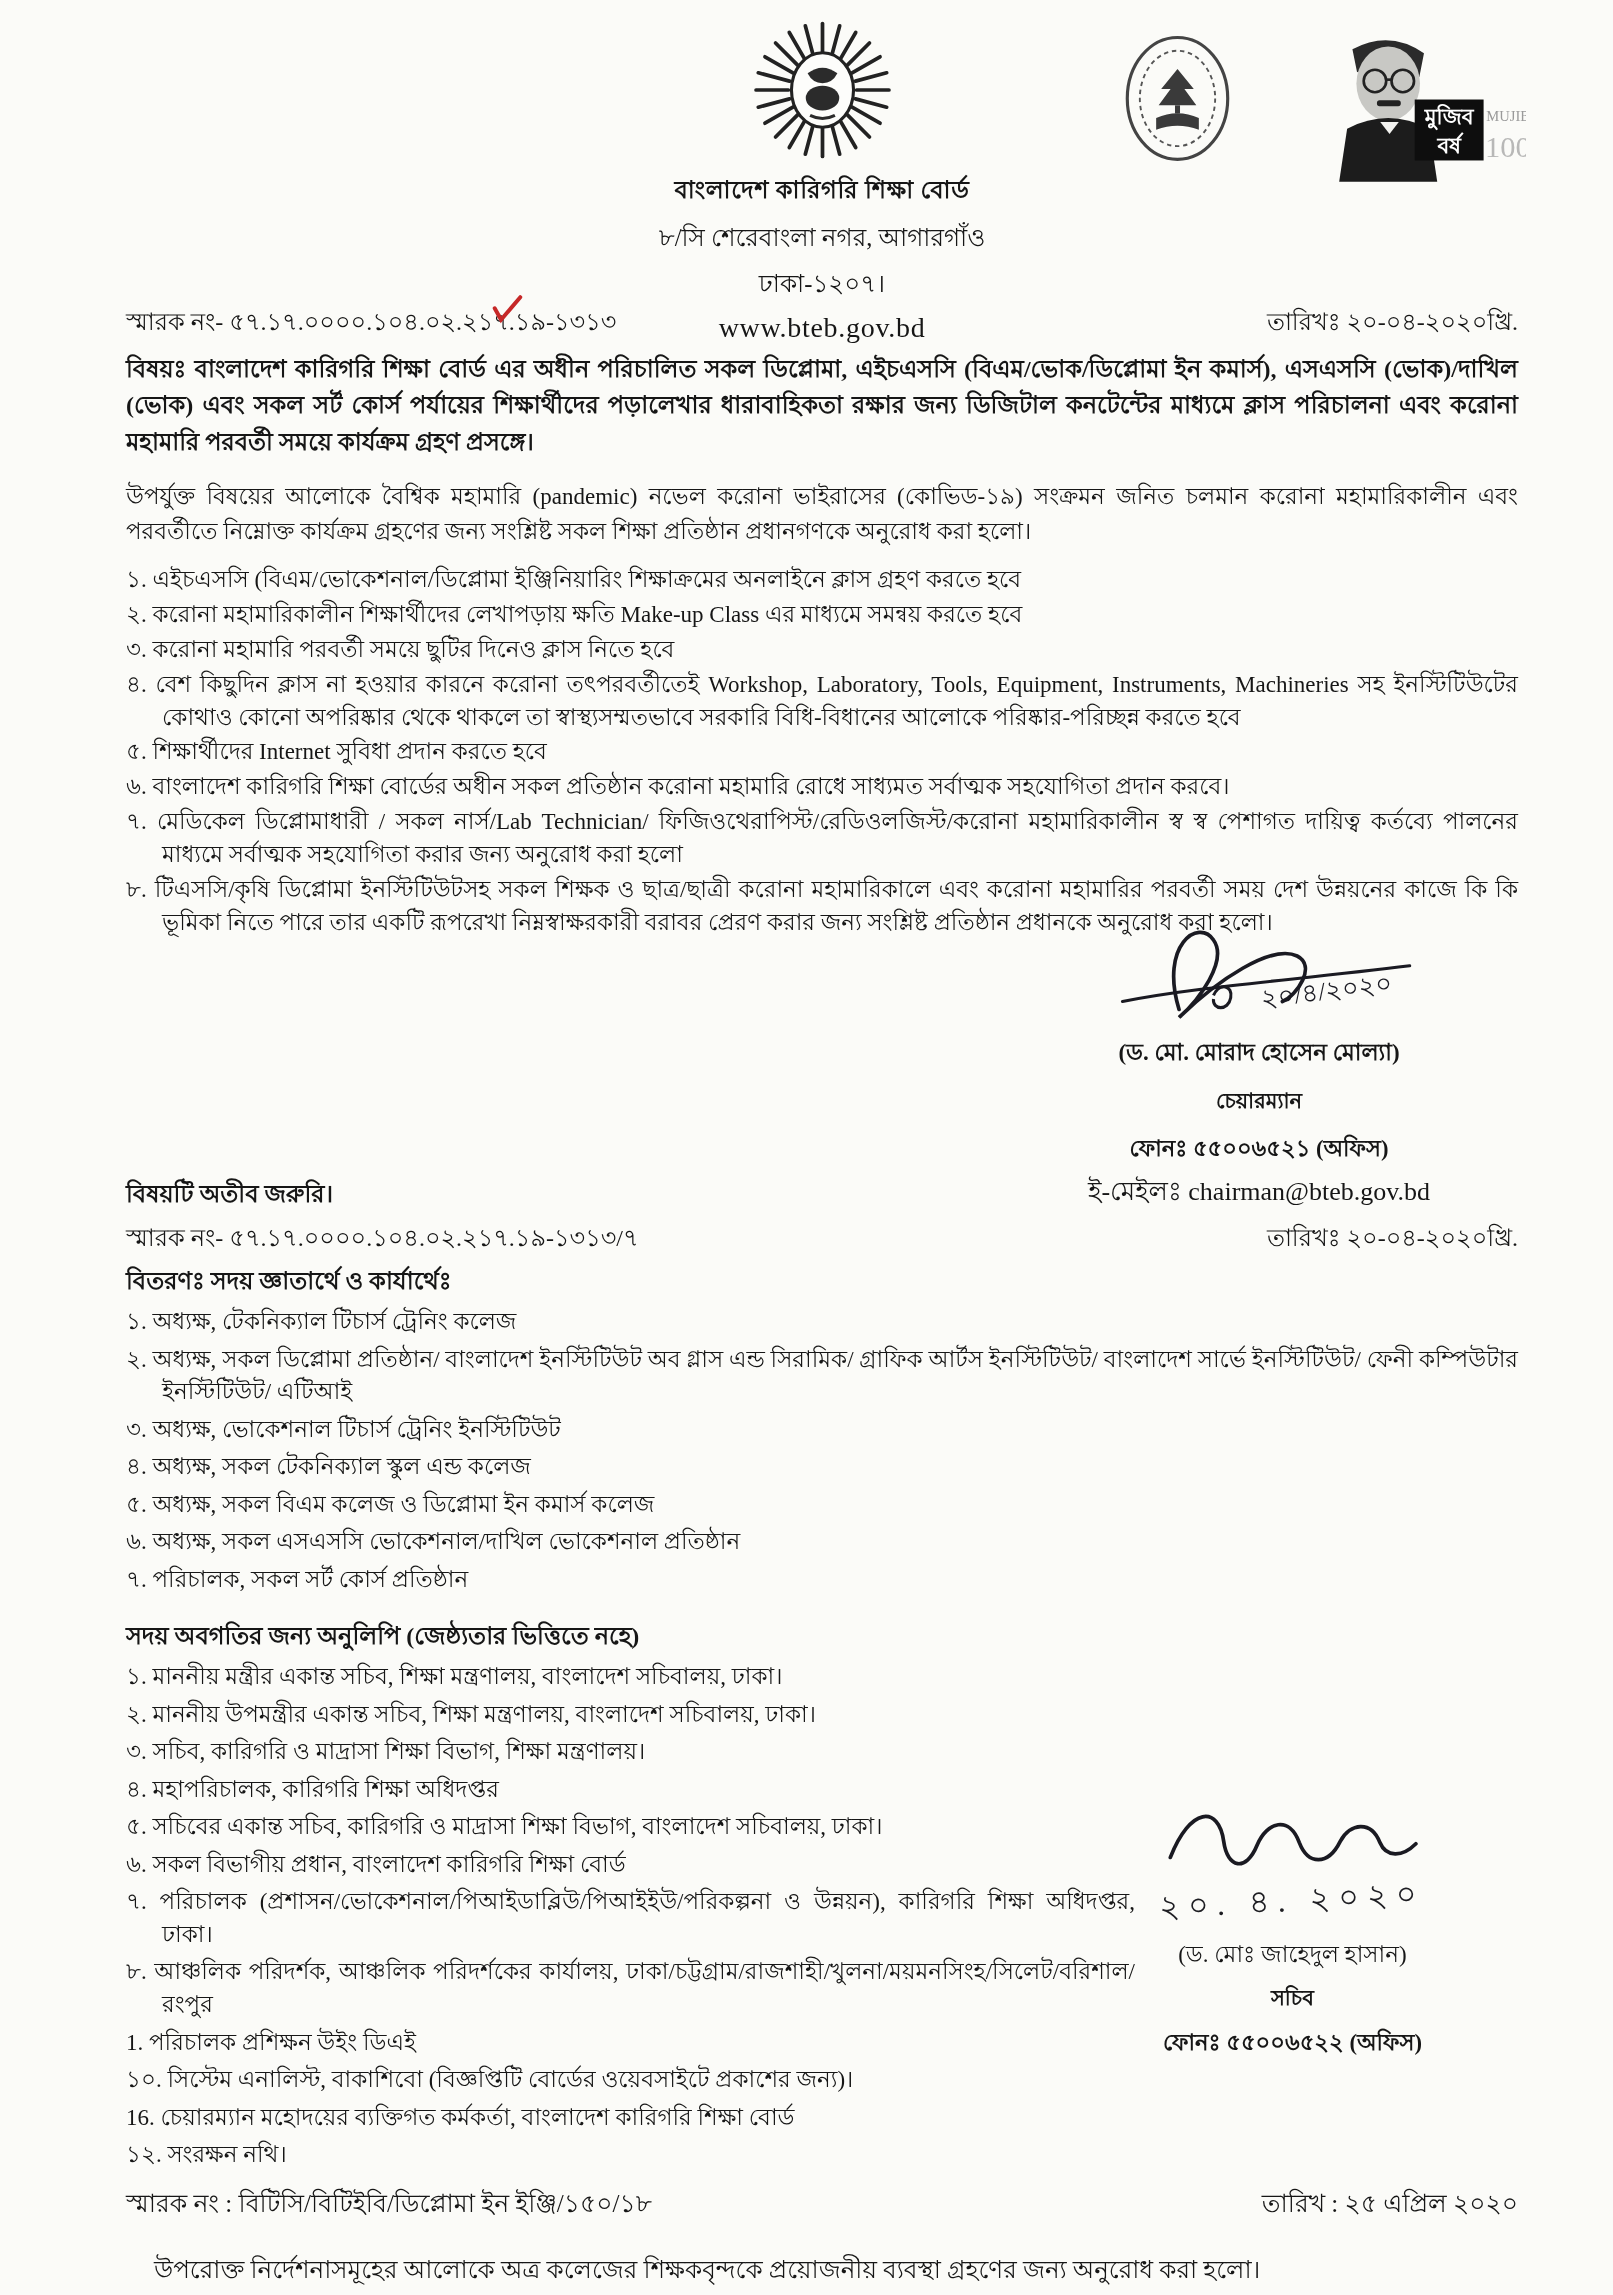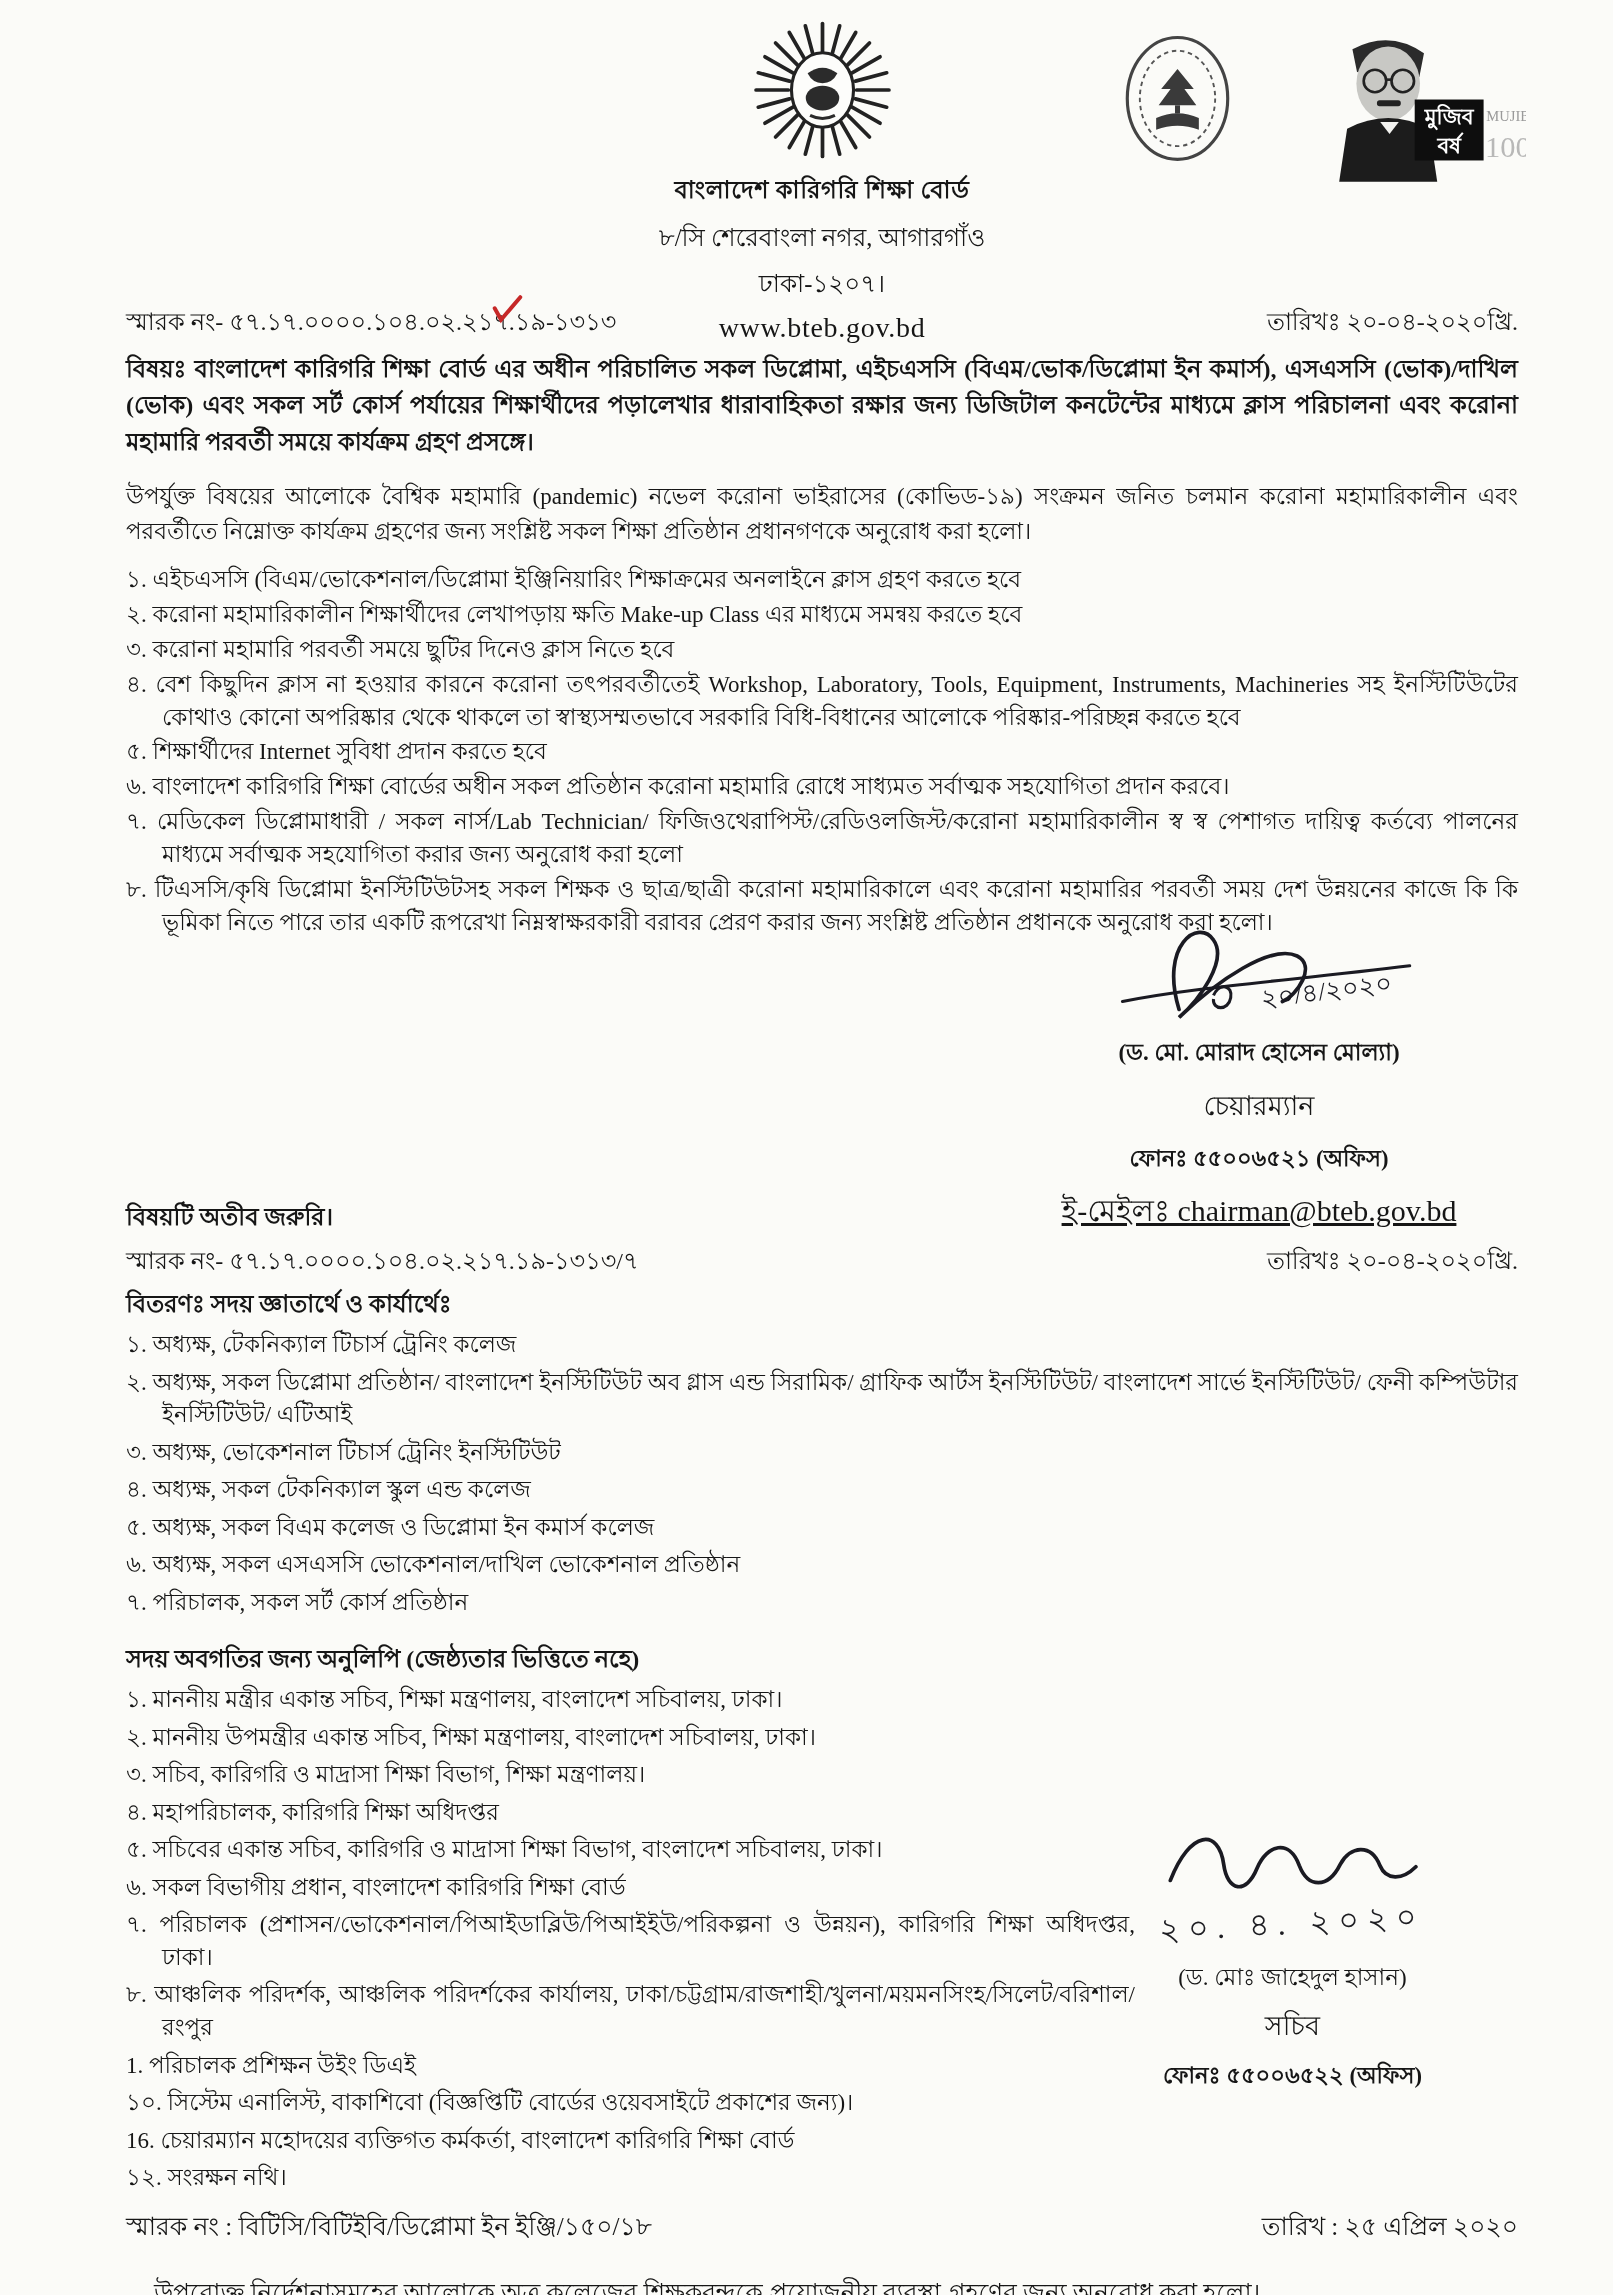--- a/index.html
+++ b/index.html
@@ -28,23 +28,23 @@
   .subject{font-size:24px;font-weight:bold;text-align:justify;line-height:1.52;margin-top:8px;}
   .para{font-size:23px;text-align:justify;line-height:1.5;margin-top:20px;}
   .list{margin-top:14.6px;}
   .hang{font-size:23px;line-height:1.43;text-align:justify;padding-left:36px;text-indent:-36px;margin:2px 0;}
   .urgent{font-size:24px;font-weight:bold;}
   
   .sign-row{display:flex;justify-content:space-between;align-items:flex-end;margin-top:6.6px;}
   .chairman{width:518px;text-align:center;margin-top:-38px;}
   .sig-line{font-size:23px;font-weight:bold;margin-top:3px;}
   .sig-line.normal{font-weight:normal;}
-  .sig-sub{font-size:27px;font-weight:normal;margin-top:12px;}
+  .sig-sub{font-size:21px;font-weight:bold;margin-top:12px;}
   .sig-phone{font-size:22.6px;font-weight:bold;margin-top:10.6px;}
-  .sig-mail{font-size:30px;margin-top:8px;text-decoration:underline;}
+  .sig-mail{font-size:26px;margin-top:2px;}
   
   .dist-head{font-size:24px;font-weight:bold;margin-top:17px;}
   .plainlist .hang{margin:4.6px 0;}
   .cc-wrap{position:relative;min-height:458px;margin-top:20px;}
   .cc-items{width:1009px;}
   .secretary{position:absolute;right:6.6px;top:171px;width:438px;text-align:center;}
   .hand-date{font-size:32px;letter-spacing:8px;transform:rotate(-3deg);color:#1d1d22;margin-top:-5.3px;}
   
   .memo3{font-size:25px;margin-top:12px;}
   .forward{font-size:24.6px;margin-top:25px;padding-left:28px;text-align:justify;line-height:1.45;}

